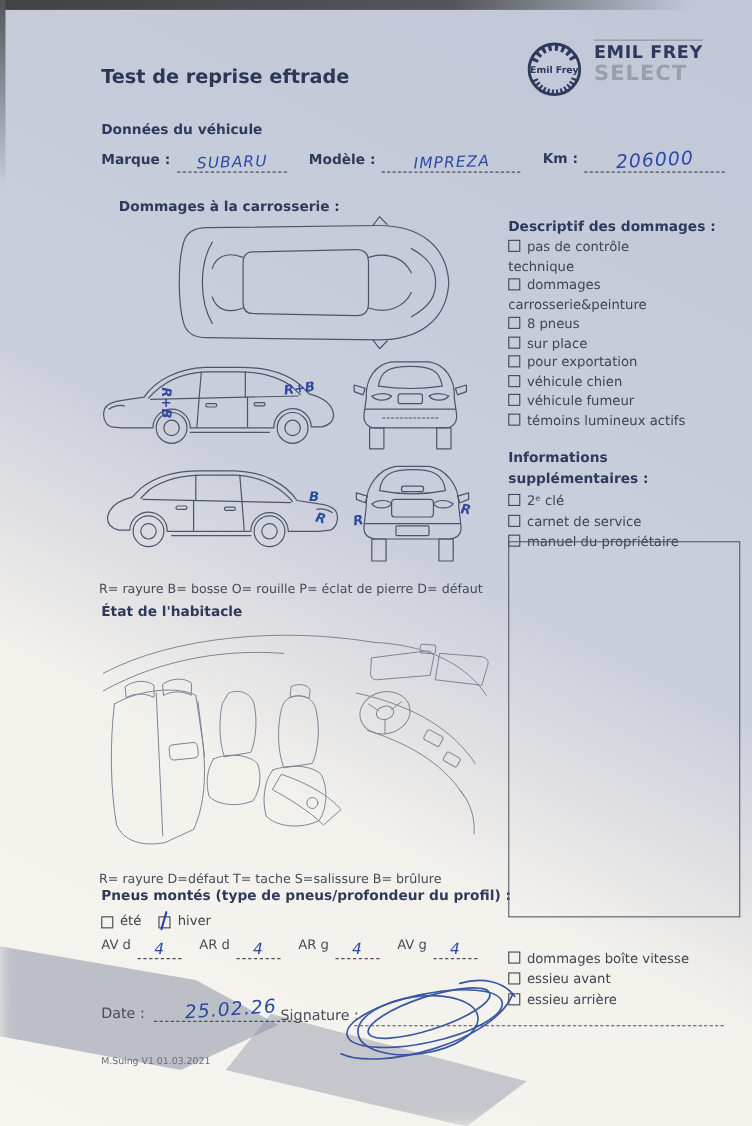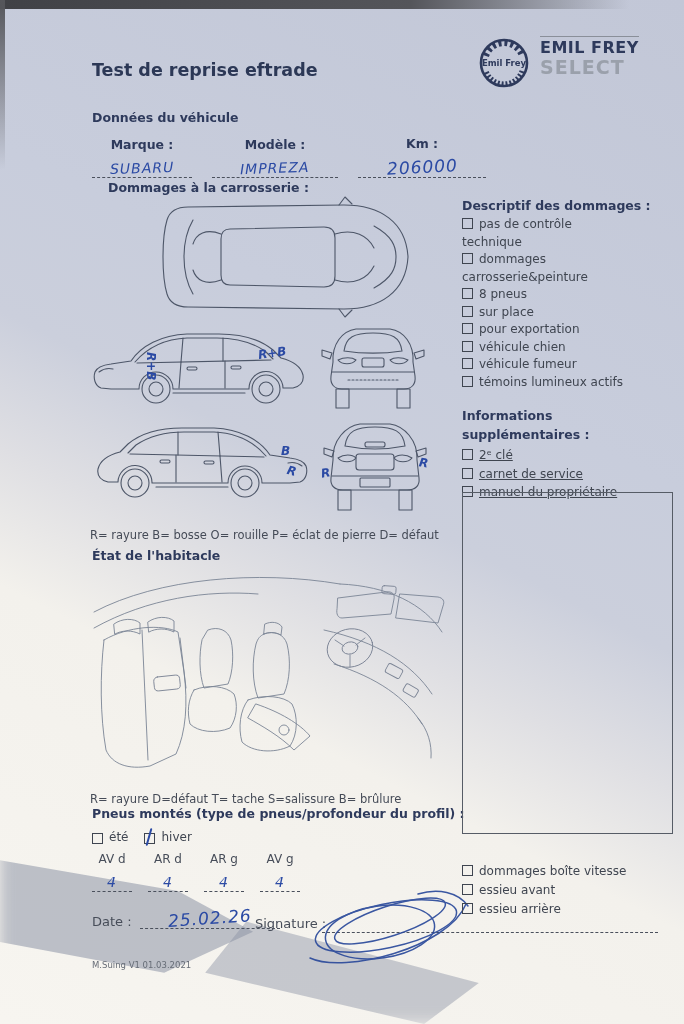--- a/index.html
+++ b/index.html
@@ -18,26 +18,26 @@
   .abs{position:absolute;}
   .head{font-weight:bold;color:#2c3856;}
   .sect{font-weight:bold;color:#2e3a5c;font-size:12.5px;}
   .legend{font-size:11.5px;color:#454b57;margin-top:12px;}
   .chk{display:inline-block;width:9px;height:9px;border:1.2px solid #3f4550;
     margin-right:6px;position:relative;top:1px;flex:none;}
   .chk.checked::after{content:'';position:absolute;left:3px;top:-6px;width:2px;height:18px;
     background:#2b4aa4;transform:rotate(16deg);border-radius:1px;}
   .chk-item{font-size:12px;color:#3f4550;white-space:pre-line;}
   .dmg-list .chk-item{line-height:17.5px;}
-  .info-list .chk-item{line-height:18.5px;text-decoration:underline;}
+  .info-list .chk-item{line-height:18.5px;}
   .mech-list .chk-item{line-height:19px;}
   .ink{color:#2b4aa4;font-style:italic;letter-spacing:1px;}
   .write-line{display:inline-block;border-bottom:1.4px dashed #4a505c;text-align:center;
     vertical-align:baseline;}
-  .field{display:flex;align-items:center;gap:6px;flex-direction:column;}
+  .field{display:flex;align-items:flex-start;gap:6px;}
   .lbl{font-weight:bold;color:#2e3a5c;font-size:12.5px;white-space:nowrap;}
   .tlbl{font-size:12px;color:#474d59;white-space:nowrap;}
   svg.sketch{stroke:#4d5668;fill:none;stroke-width:1.1;stroke-linecap:round;stroke-linejoin:round;}
   svg.sketch-light{stroke:#7b8495;fill:none;stroke-width:.9;stroke-linecap:round;stroke-linejoin:round;}
   .annot{position:absolute;color:#2b4aa4;font-style:italic;font-weight:bold;font-size:12px;}
   .notes-box{position:absolute;border:1px solid #565c66;background:transparent;}
   .logo-wrap{position:absolute;display:flex;gap:10px;align-items:flex-start;}
   .brand{border-top:1.5px solid #8a8f99;padding-top:2px;}
   .brand-top{font-weight:bold;color:#2e3a5c;font-size:16px;letter-spacing:.5px;line-height:18px;}
   .brand-bottom{font-weight:bold;color:#9aa0ab;font-size:19px;letter-spacing:1px;line-height:20px;}

